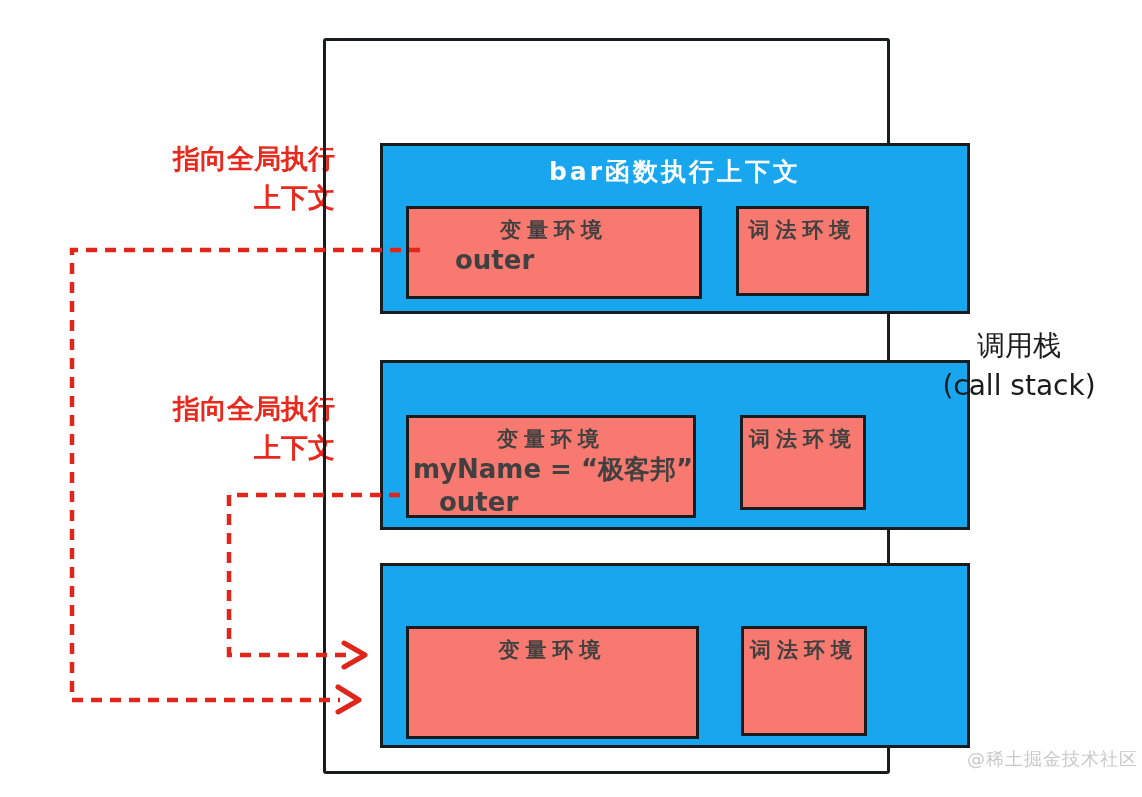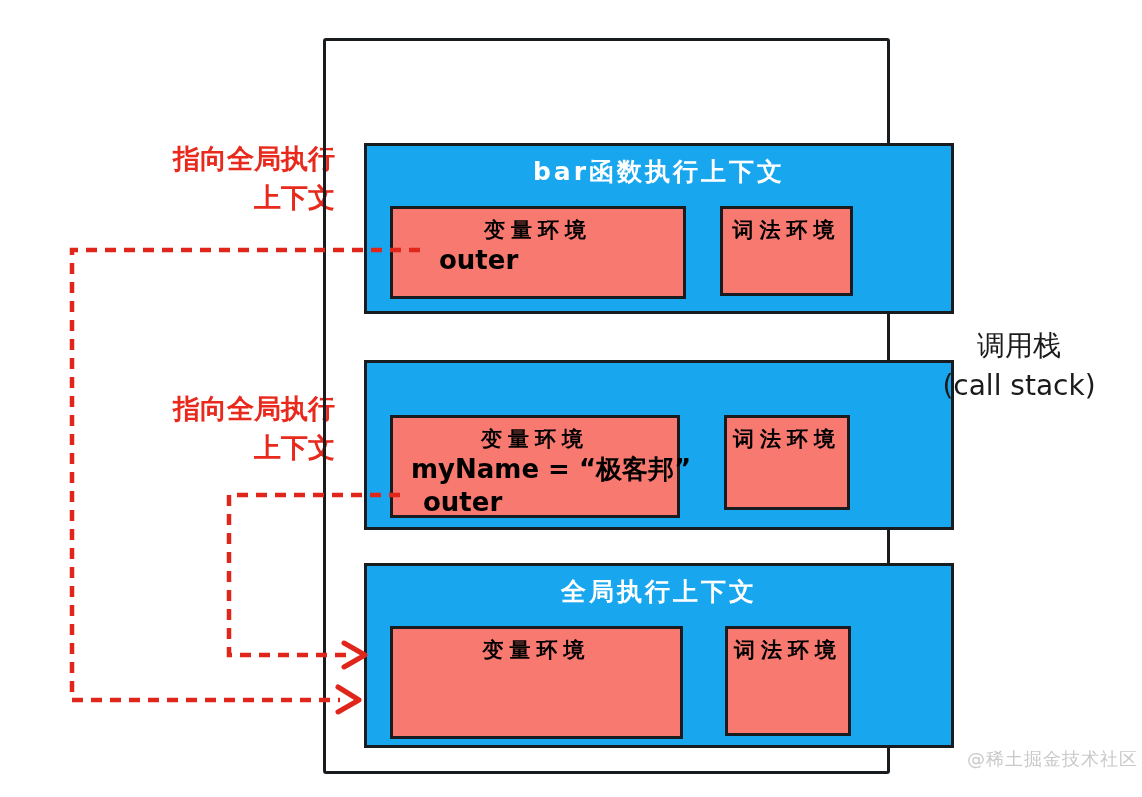--- a/index.html
+++ b/index.html
@@ -23,21 +23,21 @@
     width: 567px;
     height: 736px;
     box-sizing: border-box;
     border: 3px solid var(--ink);
     border-radius: 3px;
     background: transparent;
   }
   
   .context {
     position: absolute;
-    left: 364px;
+    left: 380px;
     width: 590px;
     box-sizing: border-box;
     background: var(--context-bg);
     border: 3px solid var(--ink);
   }
   .context.bar    { top: 143px; height: 171px; }
   .context.foo    { top: 360px; height: 170px; }
   .context.global { top: 563px; height: 185px; }
   .context-title {
     margin-top: 9px;
@@ -46,21 +46,21 @@
     font-size: 25px;
     letter-spacing: 3px;
     font-weight: bold;
   }
   
   .env {
     position: absolute;
     box-sizing: border-box;
     background: var(--env-bg);
     border: 3px solid var(--ink);
-    color: #000000;
+    color: #404040;
   }
   .env-title {
     margin-top: 7px;
     text-align: center;
     font-size: 21px;
     letter-spacing: 6px;
     font-weight: bold;
   }
   .env-line {
     font-size: 26px;
@@ -69,21 +69,21 @@
     white-space: nowrap;
   }
   .context.bar .var-env    { left: 23px;  top: 60px; width: 296px; height: 93px; }
   .context.bar .lex-env    { left: 353px; top: 60px; width: 133px; height: 90px; }
   .context.foo .var-env    { left: 23px;  top: 52px; width: 290px; height: 103px; }
   .context.foo .lex-env    { left: 357px; top: 52px; width: 126px; height: 95px; }
   .context.global .var-env { left: 23px;  top: 60px; width: 293px; height: 113px; }
   .context.global .lex-env { left: 358px; top: 60px; width: 126px; height: 110px; }
   .indent-lg { padding-left: 46px; }
   .indent-md { padding-left: 30px; }
-  .indent-sm { padding-left: 18px; }
+  .indent-sm { padding-left: 4px; }
   
   .pointer-label {
     position: absolute;
     left: 95px;
     width: 240px;
     text-align: right;
     color: var(--label-red);
     font-size: 27px;
     line-height: 39px;
     font-weight: bold;
@@ -165,21 +165,20 @@
       <div class="env-title">变量环境</div>
       <div class="env-line indent-sm">myName = “极客邦”</div>
       <div class="env-line indent-md">outer</div>
     </div>
     <div class="env lex-env">
       <div class="env-title">词法环境</div>
     </div>
   </div>
 
   <div class="context global">
-    <div class="context-title">全局执行上下文</div>
     <div class="env var-env">
       <div class="env-title">变量环境</div>
     </div>
     <div class="env lex-env">
       <div class="env-title">词法环境</div>
     </div>
   </div>
 
   <div class="side-label">
     <div>调用栈</div>

